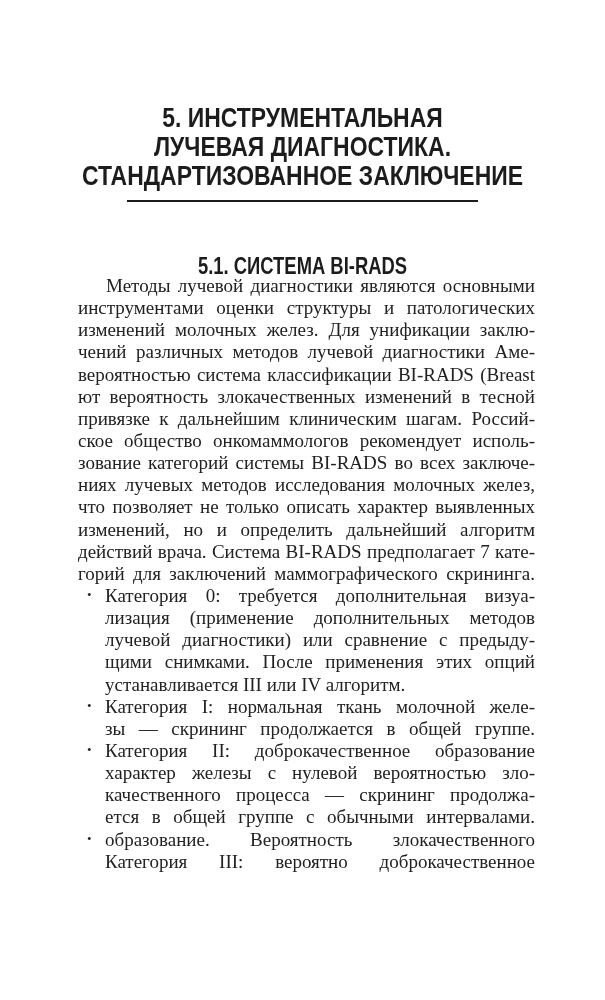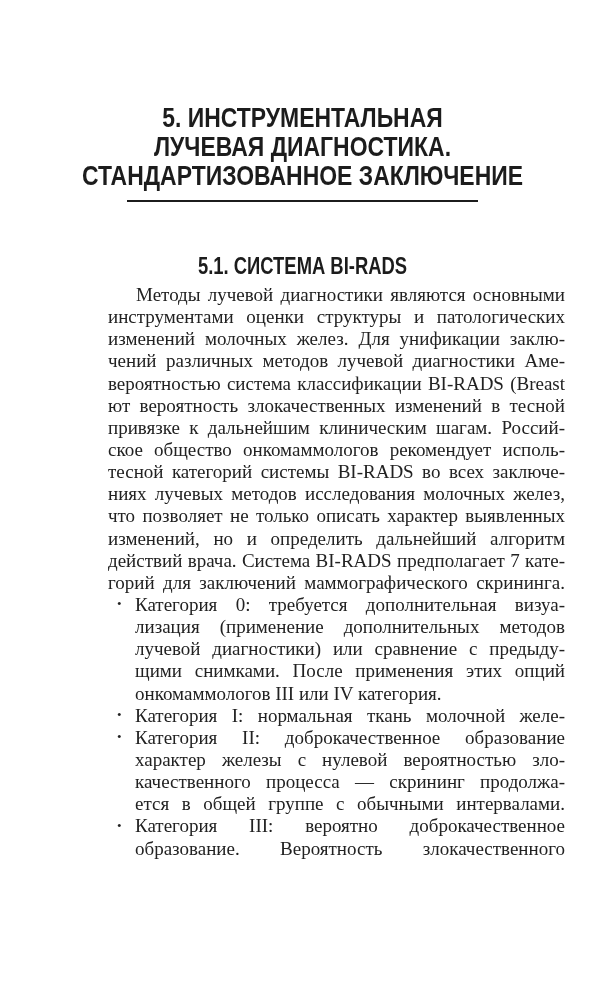--- a/index.html
+++ b/index.html
@@ -29,25 +29,24 @@
     position: absolute; top: 254px; left: 0; width: 605px;
     text-align: center;
     font-family: "Liberation Sans", sans-serif;
     font-weight: bold;
     font-size: 23px; line-height: 25px;
     color: #1c1c1c;
     transform: scaleX(0.80);
     white-space: nowrap;
   }
   .body-text {
-    position: absolute; top: 284px; left: 78px;
+    position: absolute; top: 275px; left: 78px;
     width: 457px;
     font-size: 19px; line-height: 22.15px;
     color: #222222;
-    margin-left: 30px;
   }
   
   .line {
     text-align: justify;
     height: 22.15px;
     overflow: hidden;
   }
   .line::after {
     content: "";
     display: inline-block;
@@ -86,52 +85,53 @@
 
   <div>
     <div class="line indent">Методы лучевой диагностики являются основными</div>
     <div class="line">инструментами оценки структуры и патологических</div>
     <div class="line">изменений молочных желез. Для унификации заклю-</div>
     <div class="line">чений различных методов лучевой диагностики Аме-</div>
     <div class="line"><span>вероятностью </span><span class="it">система классификации BI-RADS</span><span> (Breast</span></div>
     <div class="line">ют вероятность злокачественных изменений в тесной</div>
     <div class="line">привязке к дальнейшим клиническим шагам. Россий-</div>
     <div class="line">ское общество онкомаммологов рекомендует исполь-</div>
-    <div class="line">тесной категорий системы BI-RADS во всех заключе-</div>
+    <div class="line">зование категорий системы BI-RADS во всех заключе-</div>
     <div class="line">ниях лучевых методов исследования молочных желез,</div>
     <div class="line">что позволяет не только описать характер выявленных</div>
     <div class="line">изменений, но и определить дальнейший алгоритм</div>
     <div class="line">действий врача. Система BI-RADS предполагает 7 кате-</div>
     <div class="line">горий для заключений маммографического скрининга.</div>
   </div>
 
   <div>
 
     <div class="bullet">
       <span class="marker">•</span>
       <div class="line"><span class="it">Категория 0</span><span>: требуется дополнительная визуа-</span></div>
       <div class="line">лизация (применение дополнительных методов</div>
       <div class="line">лучевой диагностики) или сравнение с предыду-</div>
       <div class="line">щими снимками. После применения этих опций</div>
-      <div class="line noj">онкомаммологов III или IV категория.</div>
+      <div class="line noj">устанавливается III или IV алгоритм.</div>
     </div>
 
     <div class="bullet">
       <span class="marker">•</span>
       <div class="line"><span class="it">Категория I</span><span>: нормальная ткань молочной желе-</span></div>
+      <div class="line">зы — скрининг продолжается в общей группе.</div>
     </div>
 
     <div class="bullet">
       <span class="marker">•</span>
       <div class="line"><span class="it">Категория II</span><span>: доброкачественное образование</span></div>
       <div class="line">характер железы с нулевой вероятностью зло-</div>
       <div class="line">качественного процесса — скрининг продолжа-</div>
       <div class="line">ется в общей группе с обычными интервалами.</div>
     </div>
 
     <div class="bullet">
       <span class="marker">•</span>
+      <div class="line">образование. Вероятность злокачественного</div>
       <div class="line"><span class="it">Категория III</span><span>: вероятно доброкачественное</span></div>
-      <div class="line">образование. Вероятность злокачественного</div>
     </div>
 
   </div>
 </div>
 
 </body></html>

